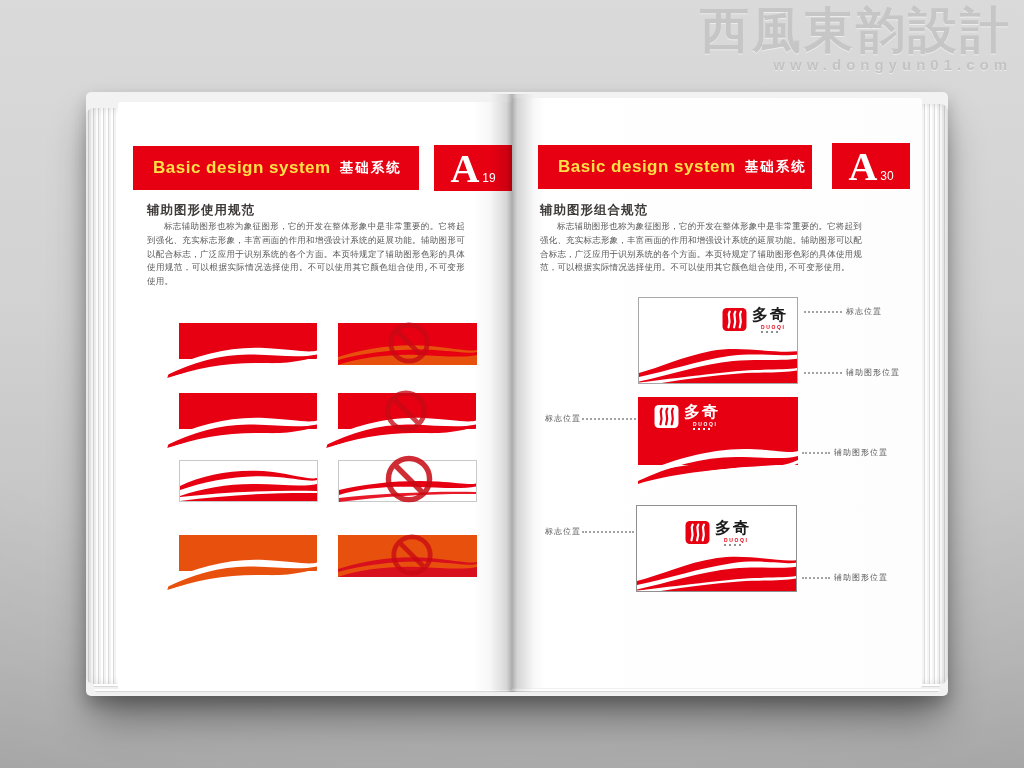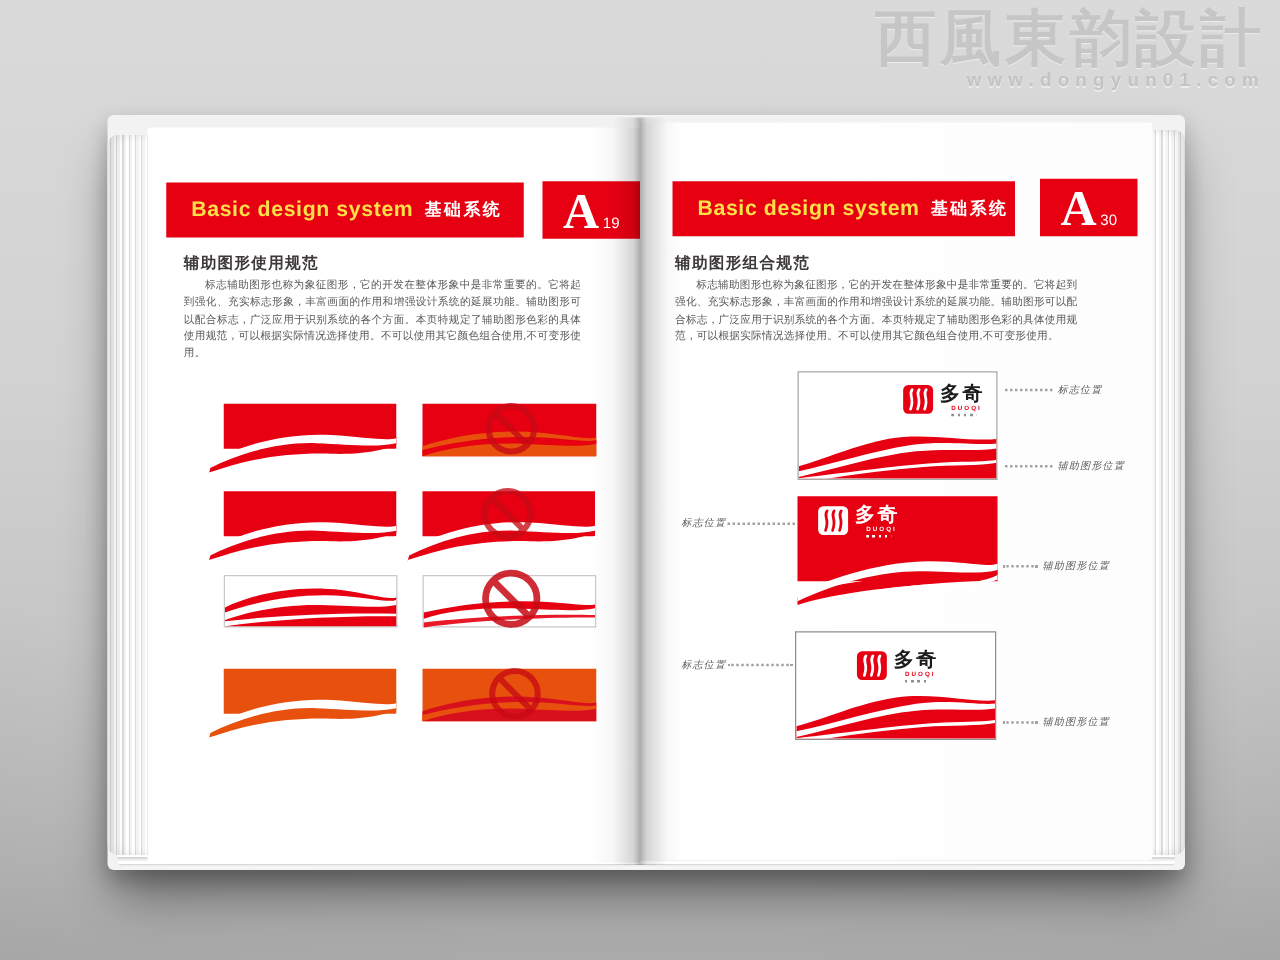--- a/index.html
+++ b/index.html
@@ -48,21 +48,21 @@
     background:var(--brand-red); }
   .hen { color:#fde047; font-weight:bold; font-size:17px; letter-spacing:0.5px; }
   .hcn { color:#fff; font-size:13.5px; font-weight:600; margin-left:9px; letter-spacing:2px; }
   .abox { position:absolute; height:46px; background:var(--brand-red); color:#fff;
     display:flex; align-items:flex-end; justify-content:center; padding-bottom:3px; }
   .aletter { font-family:"Liberation Serif", serif; font-size:40px; font-weight:bold; line-height:0.92; }
   .anum { font-size:12px; margin-left:3px; margin-bottom:3px; }
 
   .sec-title { position:absolute; font-size:12.5px; font-weight:bold; letter-spacing:1px; color:var(--text-dark); }
   .body-text { position:absolute; font-size:8.5px; line-height:1.62; color:var(--text-body);
-    text-align:justify; text-indent:2em; letter-spacing:0.2px; }
+    text-align:justify; text-indent:2em; letter-spacing:0.2px;font-family:Liberation Mono, monospace; }
 
   .swatch { position:absolute; }
   .swatch svg { display:block; overflow:visible; }
   .ban { position:absolute; z-index:5; }
 
   
   .card { position:absolute; background:#fff; overflow:hidden; }
   .card svg.wave { position:absolute; left:0; bottom:0; display:block; }
   .ex1 { border:1px solid #a8a8a8; }
   .ex3 { border:1px solid #8f8f8f; }
@@ -75,21 +75,21 @@
   .lcn { font-family:"DejaVu Serif", serif; font-weight:bold;
     font-size:16px; line-height:1.0; color:#1c1c1c; letter-spacing:2px; white-space:nowrap; }
   .len { font-size:5px; font-weight:bold; letter-spacing:1.6px; color:var(--brand-red);
     margin-top:1px; margin-left:9px; }
   .lsub { width:20px; height:2px; margin-top:1px; margin-left:9px;
     background:repeating-linear-gradient(90deg,#8f8f8f 0 2px,transparent 2px 5px); }
   .logo.white .lcn { color:#fff; }
   .logo.white .len { color:#fff; }
   .logo.white .lsub { background:repeating-linear-gradient(90deg,#ffffff 0 2px,transparent 2px 5px); }
 
-  .poslabel { position:absolute; font-size:8px; color:var(--text-body); letter-spacing:1px; white-space:nowrap;font-style:italic; }
+  .poslabel { position:absolute; font-size:8px; color:var(--text-body); letter-spacing:1px; white-space:nowrap; }
   .leader { position:absolute; height:0; border-top:2px dotted #a3a3a3; }
 </style>
 </head>
 <body>
 
 <div class="scene">
 
   <div class="watermark">
     <div class="wm-logo">西風東韵設計</div>
     <div class="wm-url">www.dongyun01.com</div>

